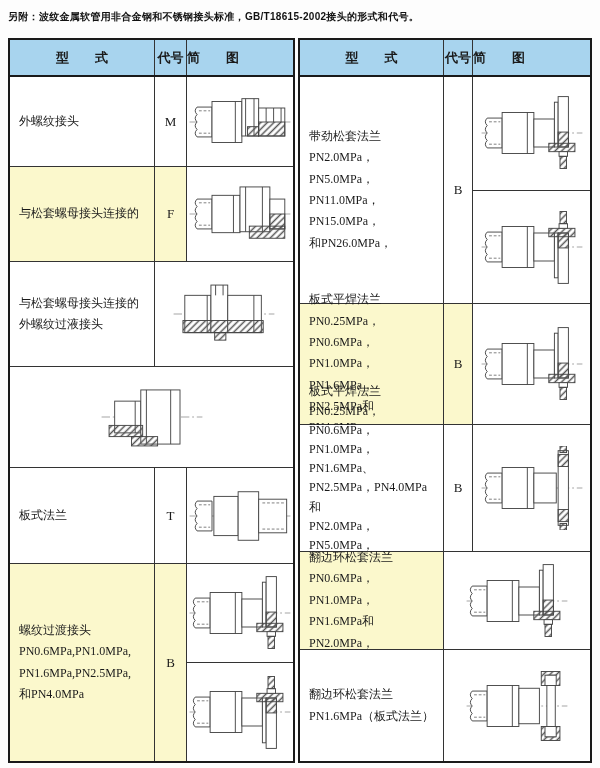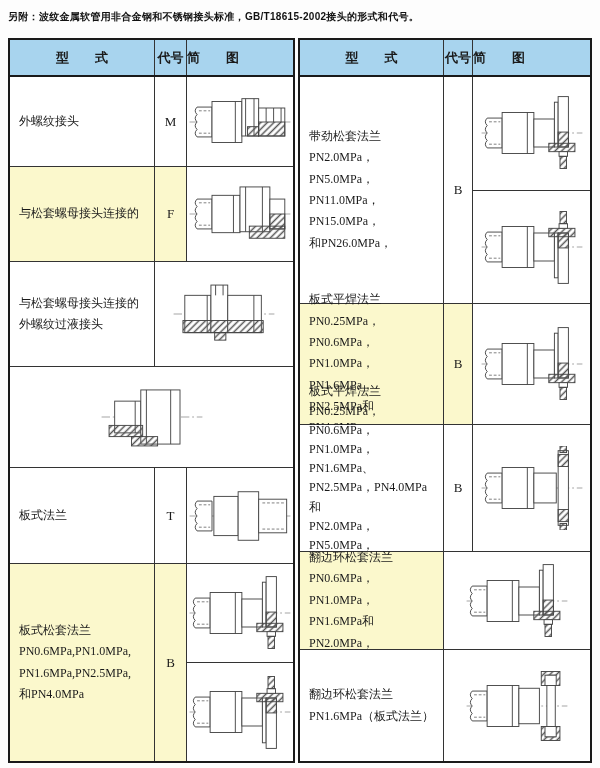--- a/index.html
+++ b/index.html
@@ -182,21 +182,21 @@
               <rect class="sv-w" x="76" y="27" width="30" height="36"></rect>
               <line class="sv-d" x1="80" y1="31" x2="104" y2="31"></line>
               <line class="sv-d" x1="80" y1="59" x2="104" y2="59"></line>
             </svg>
           </div>
         </div>
     </div>
 
     <div class="row last y">
       <div class="c1">
-          <span class="ttext">板式松套法兰
+          <span class="ttext">螺纹过渡接头
 PN0.6MPa,PN1.0MPa,
 PN1.6MPa,PN2.5MPa,
 和PN4.0MPa</span>
         </div>
       <div class="c2">B</div>
       <div class="c3">
         <div class="sub top">
             <div class="diag">
               <svg viewBox="0 0 112 90" width="106" height="84" xmlns="http://www.w3.org/2000/svg">
                 <defs>

